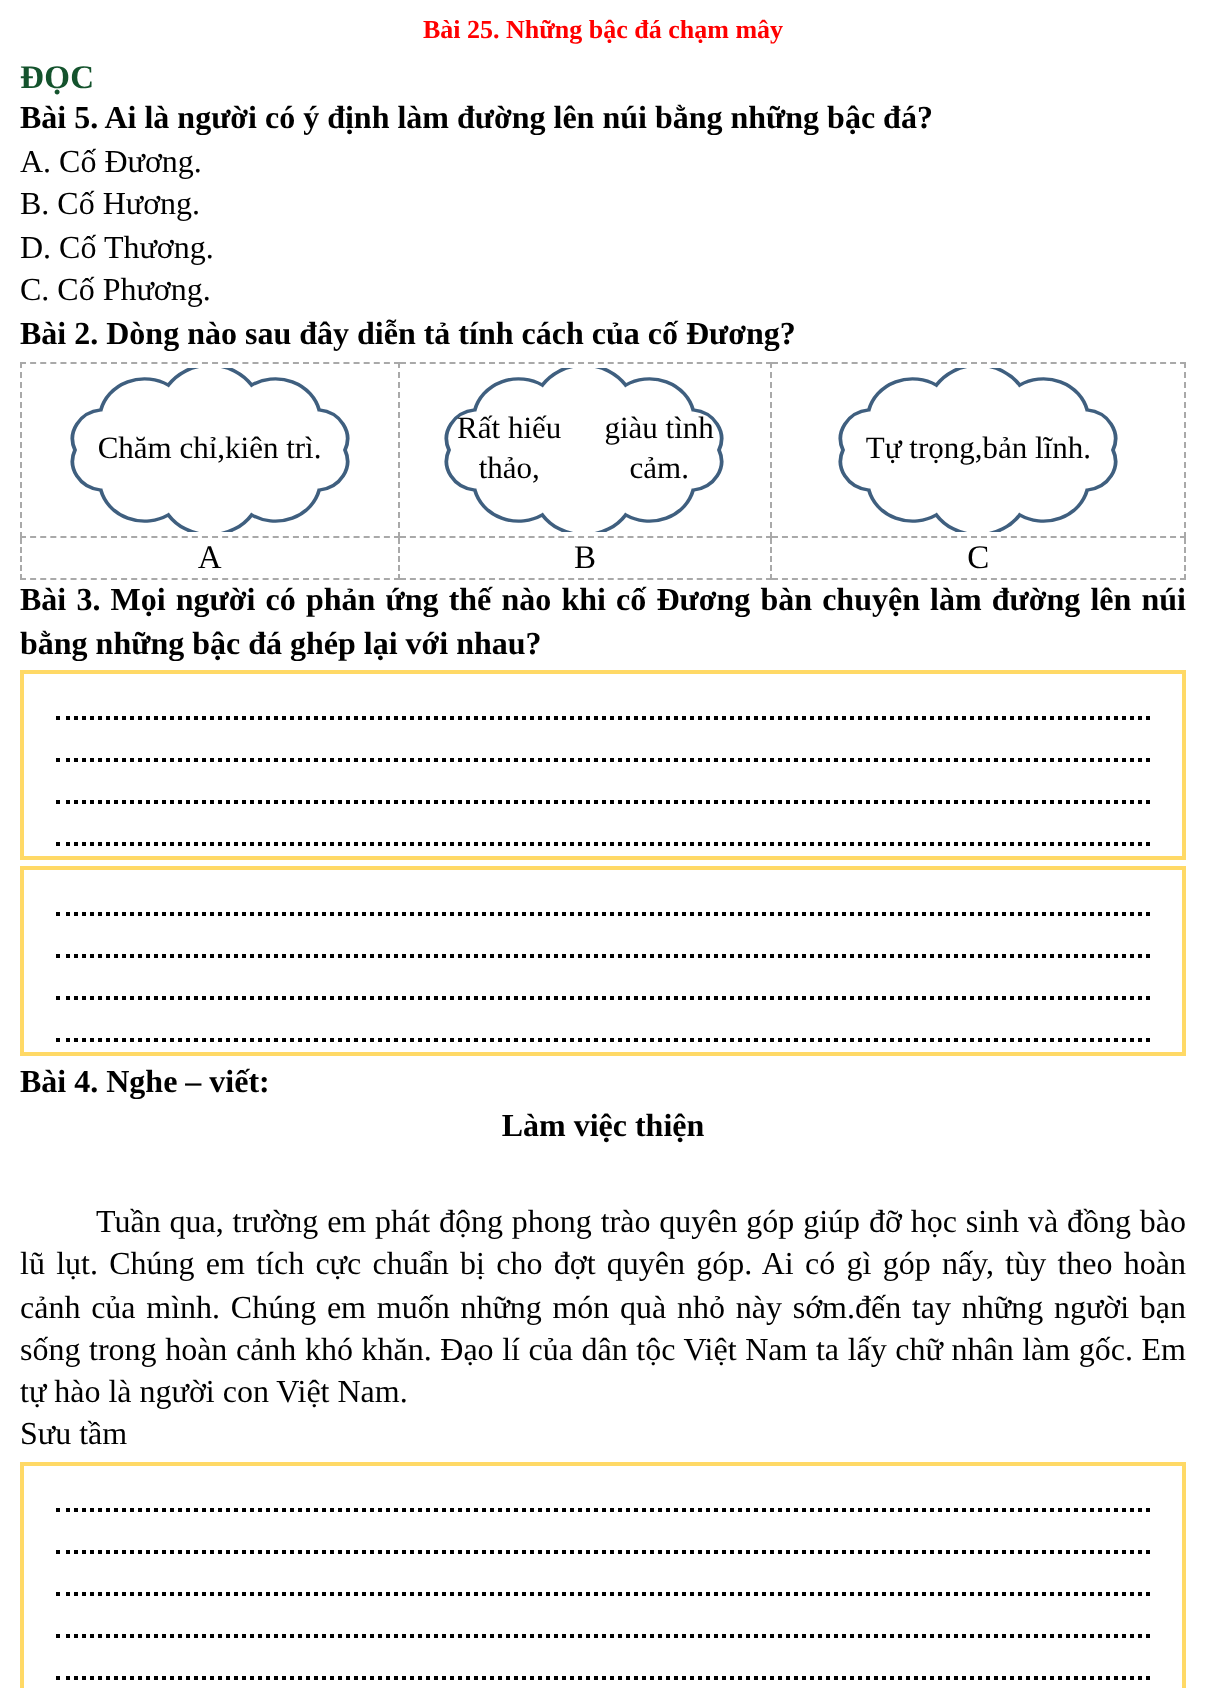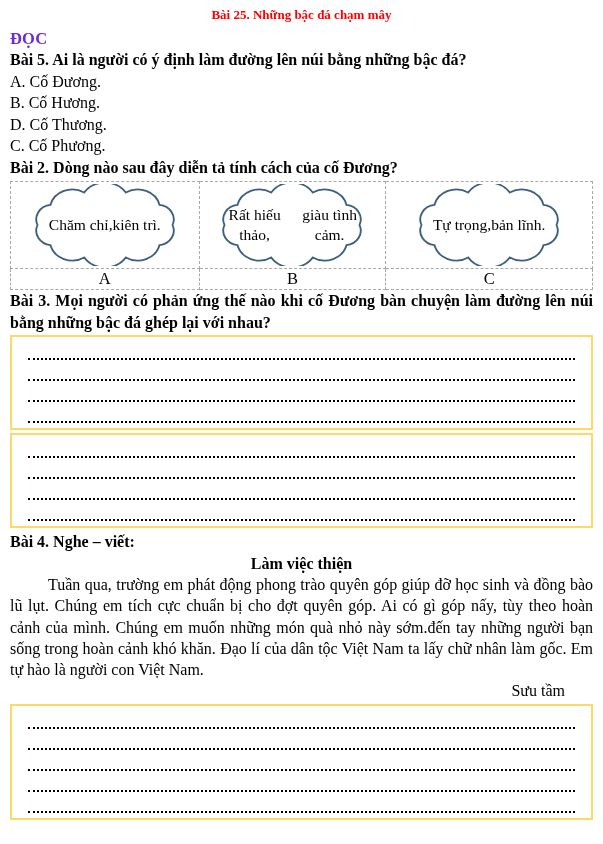--- a/index.html
+++ b/index.html
@@ -9,21 +9,21 @@
     font-family: "Liberation Serif", serif;
     font-size: 16px; line-height: 21.5px;
   }
   .page { padding: 4px 10px 0 10px; }
 
   .doc-title {
     text-align: center; font-weight: bold;
     color: #ff0000; font-size: 13px;
   }
   .section-heading {
-    color: #6d28d9; font-weight: bold; font-size: 16.5px;
+    color: #14532d; font-weight: bold; font-size: 16.5px;
     margin-top: 2px; letter-spacing: .2px;
   }
   .question { font-weight: bold; text-align: justify; }
   .option { }
 
   
   table.choices {
     width: 100%; border-collapse: collapse; table-layout: fixed;
     margin-top: 3px;
   }
@@ -41,22 +41,22 @@
 
   
   .answer-box {
     border: 2px solid #ffd966;
     margin: 2px 0 3px 0;
     padding: 2px 16px 5px 16px;
   }
   .dotline { height: 19px; border-bottom: 2px dotted #000; }
 
   .passage-title { text-align: center; font-weight: bold; }
-  .passage { text-align: justify; text-indent: 38px; line-height: 21.3px; }
-  .source { text-align: right; padding-right: 28px; }
+  .passage { text-align: justify; text-indent: 38px; line-height: 21.3px; margin-top: 27px; }
+  .source { text-align: left; padding-right: 28px; }
 </style>
 </head>
 <body>
 
 <div class="page">
 
   <div class="doc-title">Bài 25. Những bậc đá chạm mây</div>
 
   <div class="section-heading">ĐỌC</div>
 

